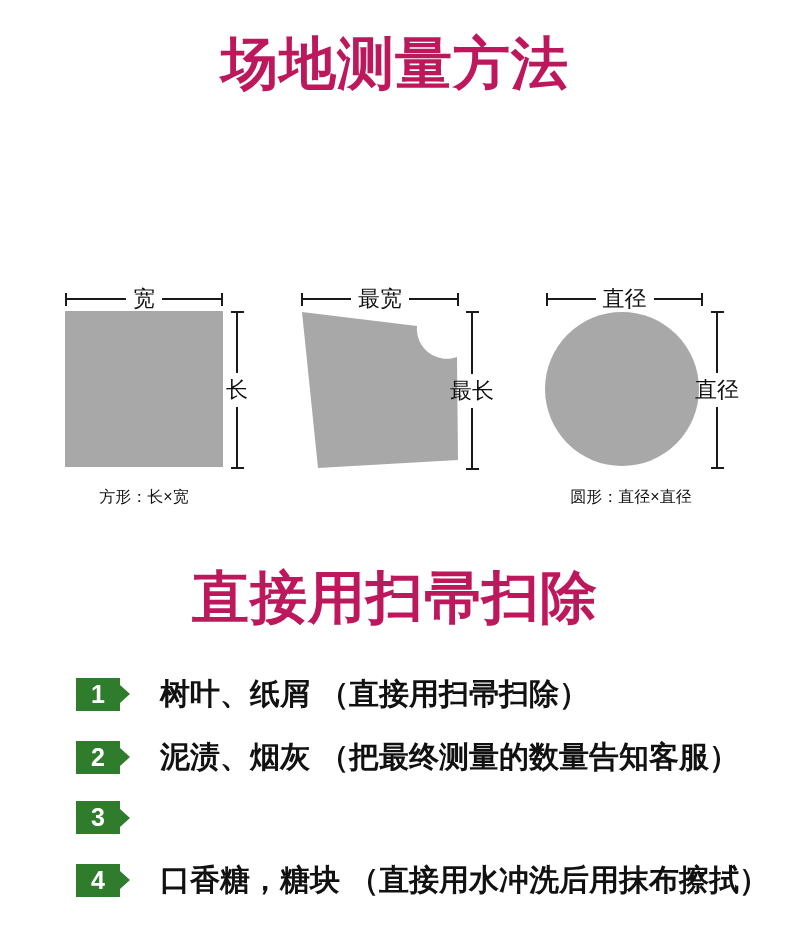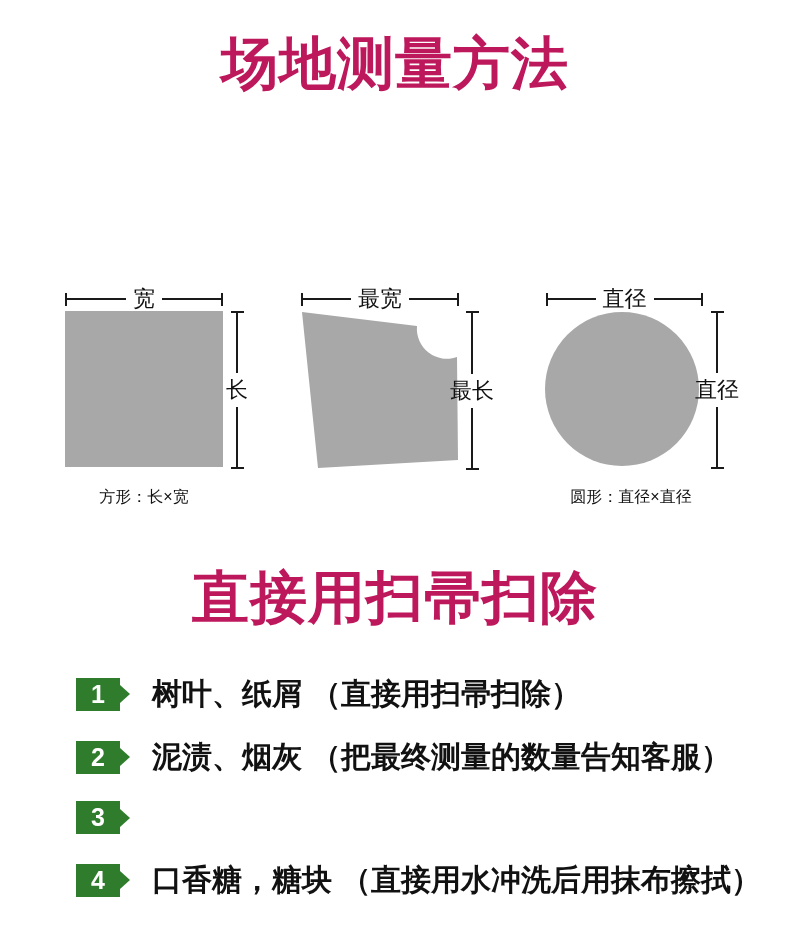--- a/index.html
+++ b/index.html
@@ -63,21 +63,21 @@
     display:flex; align-items:center; justify-content:center;
     flex:none;
   }
   .badge::after {
     content:""; position:absolute; left:44px; top:50%; margin-top:-9px;
     width:0; height:0;
     border-top:9px solid transparent; border-bottom:9px solid transparent;
     border-left:10px solid #2e7c2c;
   }
   .care-text {
-    margin-left:32px; font-size:30px; font-weight:bold;
+    margin-left:40px; font-size:30px; font-weight:bold;
     color:#111111; white-space:nowrap; line-height:34px;
   }
   .care-note { margin-left:9px; }
 </style>
 </head>
 <body>
 
 <div class="page">
 
   <h1 class="title" id="title-measure">场地测量方法</h1>

